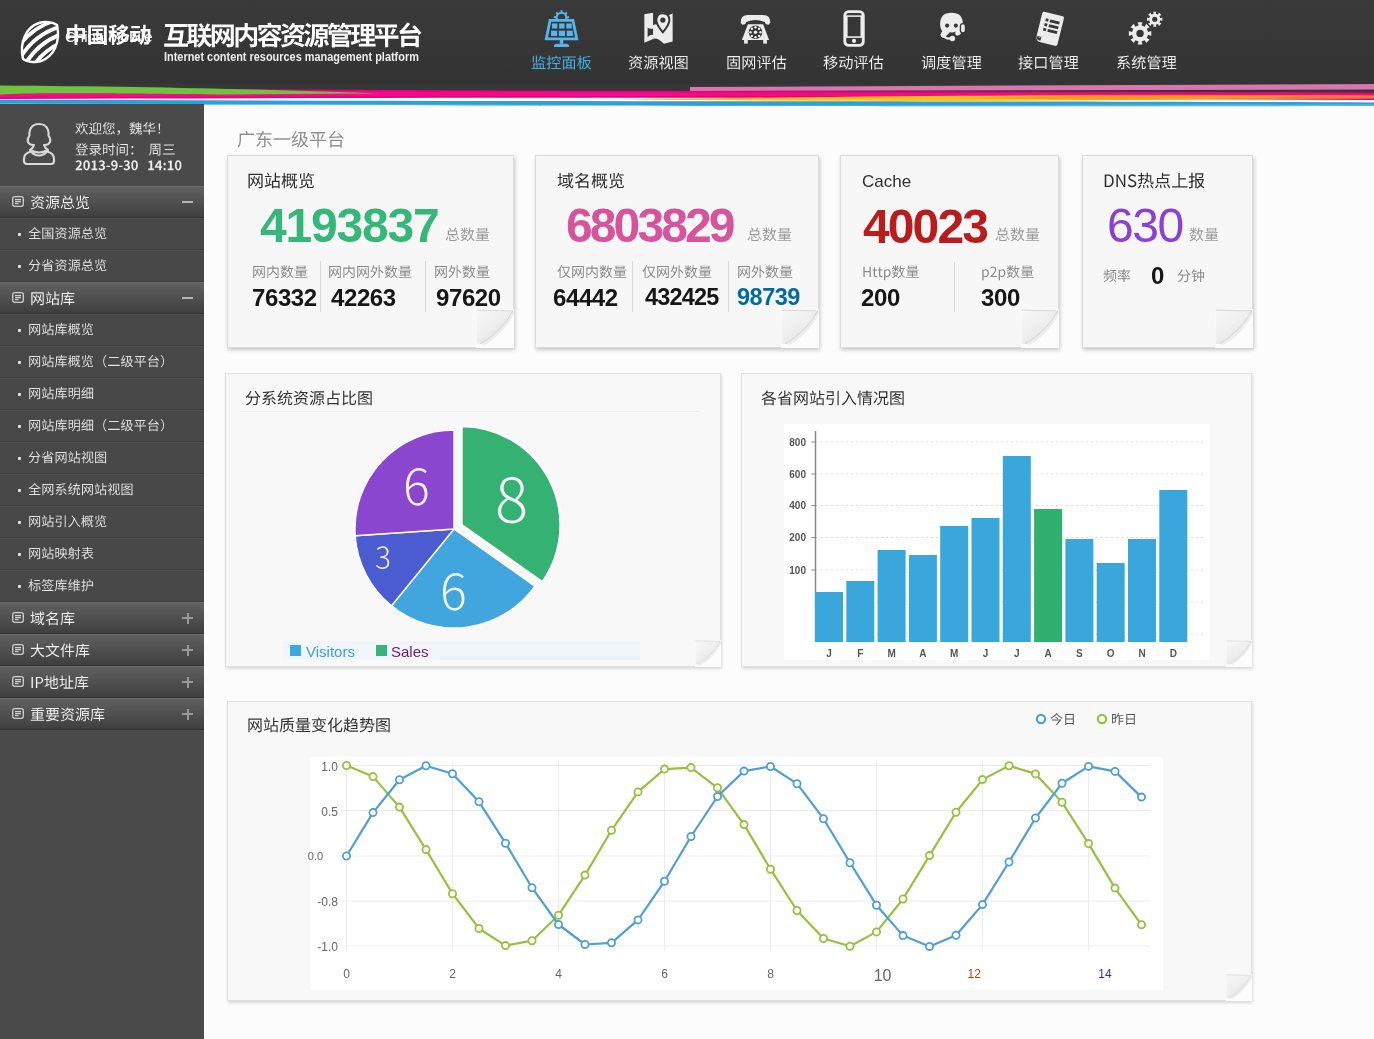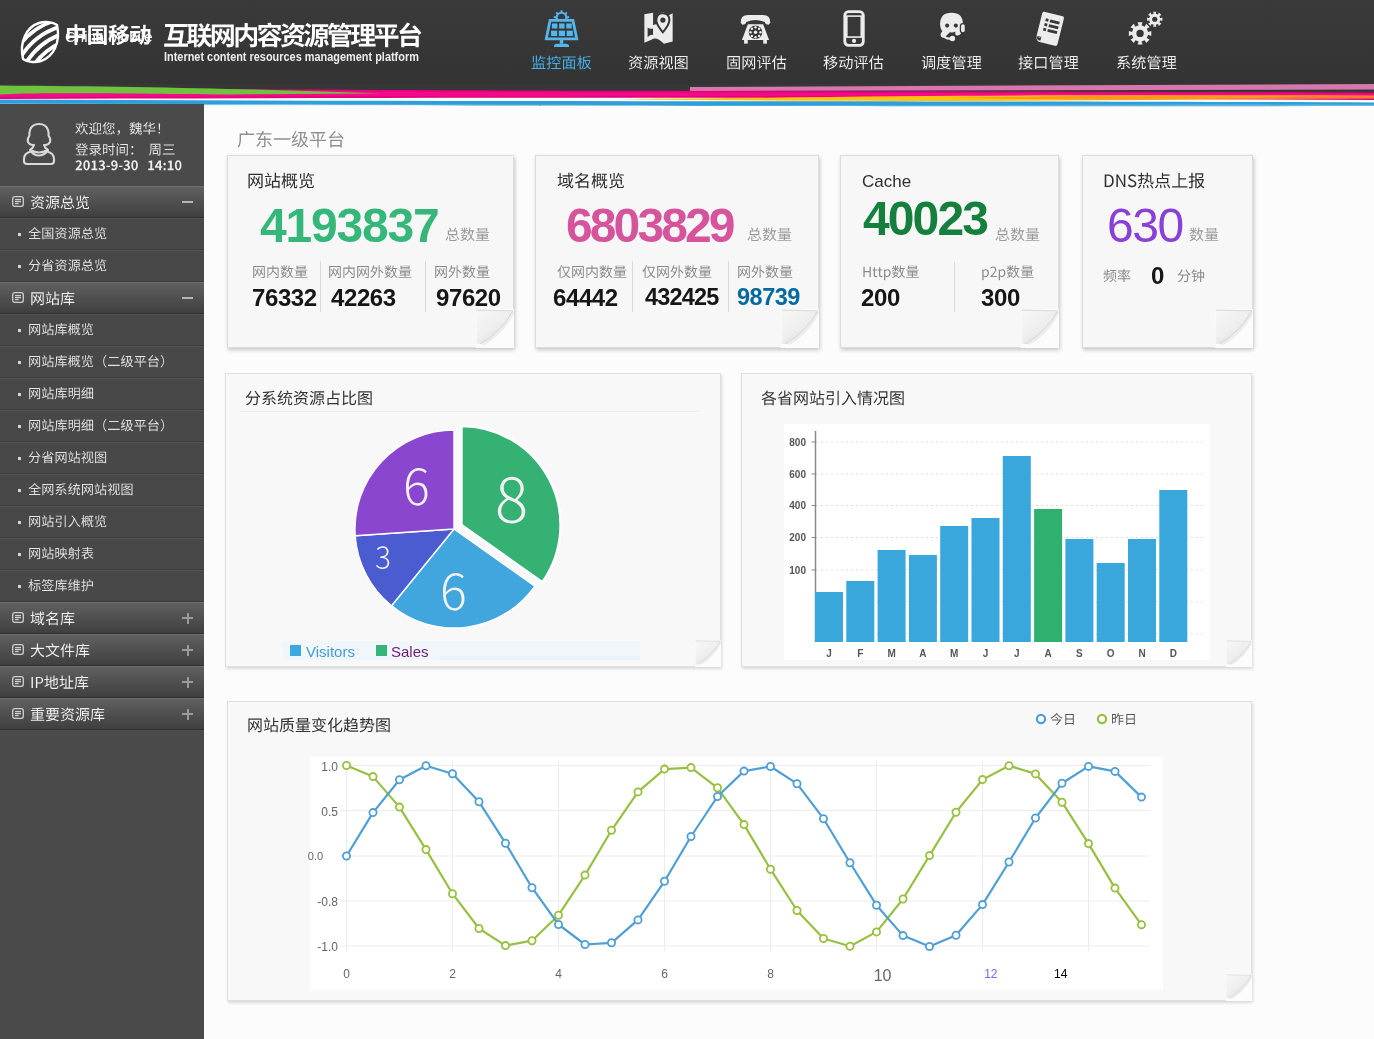--- a/index.html
+++ b/index.html
@@ -387,21 +387,21 @@
   </svg>
 <svg style="position:absolute;left:737.0px;top:263.0px;overflow:visible" width="58" height="18">
     <path transform="translate(0,14.0)" d="M2.7 -7.5C3.3 -6.7 4 -5.8 4.7 -4.9C4.1 -3.4 3.4 -2.2 2.4 -1.2C2.6 -1.1 3.1 -0.8 3.2 -0.6C4.1 -1.5 4.8 -2.7 5.3 -4C5.8 -3.3 6.1 -2.7 6.4 -2.2L7.1 -2.9C6.7 -3.5 6.3 -4.2 5.7 -5C6.1 -6.2 6.4 -7.5 6.6 -8.8L5.6 -9C5.5 -7.9 5.3 -6.9 5 -6C4.5 -6.7 3.9 -7.4 3.4 -8.1ZM6.8 -7.5C7.4 -6.7 8.1 -5.8 8.7 -4.9C8.1 -3.4 7.4 -2.1 6.3 -1.1C6.6 -1 7 -0.7 7.2 -0.5C8.1 -1.4 8.8 -2.6 9.3 -3.9C9.8 -3.1 10.2 -2.4 10.5 -1.8L11.2 -2.4C10.9 -3.1 10.3 -4.1 9.7 -5C10.1 -6.2 10.4 -7.4 10.6 -8.8L9.6 -8.9C9.5 -7.9 9.3 -6.9 9 -6C8.5 -6.7 8 -7.4 7.4 -8ZM1.2 -10.9V1.1H2.3V-9.9H11.8V-0.3C11.8 -0 11.7 0 11.4 0.1C11.1 0.1 10.2 0.1 9.3 0C9.4 0.3 9.6 0.8 9.7 1.1C10.9 1.1 11.7 1.1 12.2 0.9C12.6 0.7 12.8 0.4 12.8 -0.3V-10.9Z M17.2 -11.8C16.7 -9.3 15.8 -7 14.5 -5.5C14.8 -5.4 15.2 -5.1 15.4 -4.9C16.2 -5.9 16.9 -7.2 17.4 -8.6H20.1C19.9 -7.1 19.5 -5.9 19 -4.7C18.4 -5.2 17.6 -5.9 16.9 -6.3L16.3 -5.6C17 -5.1 17.9 -4.4 18.6 -3.8C17.5 -2 16.2 -0.7 14.5 0.1C14.8 0.3 15.2 0.7 15.4 1C18.4 -0.6 20.6 -3.9 21.4 -9.4L20.6 -9.7L20.4 -9.6H17.8C18 -10.2 18.1 -10.9 18.3 -11.6ZM22.6 -11.8V1.1H23.6V-6.5C24.8 -5.6 26 -4.4 26.7 -3.6L27.5 -4.4C26.8 -5.2 25.2 -6.6 24 -7.5L23.6 -7.2V-11.8Z M34.2 -11.5C34 -10.9 33.5 -10.1 33.2 -9.6L33.8 -9.3C34.2 -9.8 34.7 -10.5 35.1 -11.1ZM29.2 -11.1C29.6 -10.5 30 -9.7 30.1 -9.3L30.9 -9.6C30.8 -10.1 30.4 -10.9 30 -11.4ZM33.7 -3.6C33.4 -2.9 33 -2.3 32.4 -1.8C31.9 -2 31.4 -2.3 30.8 -2.5C31 -2.9 31.3 -3.2 31.5 -3.6ZM29.5 -2.1C30.2 -1.9 31 -1.5 31.7 -1.2C30.8 -0.5 29.7 -0.1 28.6 0.2C28.8 0.4 29 0.8 29.1 1C30.4 0.7 31.6 0.1 32.6 -0.7C33 -0.4 33.4 -0.2 33.8 0.1L34.4 -0.6C34.1 -0.8 33.7 -1.1 33.2 -1.3C34 -2.1 34.6 -3.1 34.9 -4.3L34.4 -4.6L34.2 -4.5H31.9L32.2 -5.2L31.3 -5.4C31.2 -5.1 31 -4.8 30.9 -4.5H29V-3.6H30.4C30.2 -3.1 29.8 -2.6 29.5 -2.1ZM31.6 -11.8V-9.2H28.7V-8.3H31.3C30.6 -7.4 29.5 -6.5 28.5 -6.1C28.8 -5.9 29 -5.5 29.1 -5.3C30 -5.8 30.9 -6.5 31.6 -7.4V-5.7H32.6V-7.6C33.2 -7.1 34.1 -6.4 34.5 -6.1L35 -6.8C34.7 -7.1 33.5 -7.9 32.8 -8.3H35.4V-9.2H32.6V-11.8ZM36.8 -11.6C36.5 -9.2 35.8 -6.8 34.7 -5.4C35 -5.2 35.4 -4.9 35.5 -4.7C35.9 -5.2 36.2 -5.9 36.5 -6.5C36.8 -5.2 37.2 -3.9 37.7 -2.8C36.9 -1.5 35.8 -0.4 34.3 0.3C34.5 0.5 34.8 0.9 34.9 1.2C36.3 0.4 37.4 -0.6 38.2 -1.8C38.9 -0.6 39.8 0.3 40.9 1C41.1 0.7 41.4 0.4 41.6 0.2C40.4 -0.5 39.5 -1.5 38.8 -2.8C39.5 -4.2 40 -6 40.3 -8.1H41.3V-9H37.3C37.5 -9.8 37.6 -10.7 37.8 -11.5ZM39.3 -8.1C39.1 -6.5 38.8 -5.1 38.3 -3.9C37.7 -5.1 37.3 -6.6 37.1 -8.1Z M45.5 -9.3H52.5V-8.5H45.5ZM45.5 -10.7H52.5V-9.9H45.5ZM44.5 -11.3V-7.9H53.5V-11.3ZM42.7 -7.3V-6.5H55.3V-7.3ZM45.2 -3.8H48.5V-3H45.2ZM49.5 -3.8H52.9V-3H49.5ZM45.2 -5.2H48.5V-4.4H45.2ZM49.5 -5.2H52.9V-4.4H49.5ZM42.7 -0V0.8H55.4V-0H49.5V-0.9H54.2V-1.6H49.5V-2.4H53.9V-5.9H44.2V-2.4H48.5V-1.6H43.8V-0.9H48.5V-0Z" fill="#8a8a8a"></path>
   </svg>
 <div class="abs" style="left:553px;top:285.7px;font-size:24px;font-weight:bold;color:#161616;line-height:24px;letter-spacing:-0.4px">64442</div>
 <div class="abs" style="left:645px;top:286.1px;font-size:23.5px;font-weight:bold;color:#161616;line-height:23.5px;letter-spacing:-0.8px">432425</div>
 <div class="abs" style="left:737px;top:286.1px;font-size:23.5px;font-weight:bold;color:#0369a1;line-height:23.5px;letter-spacing:-0.5px">98739</div>
 <div class="abs" style="left:632px;top:261px;width:1px;height:51px;background:#d9d9d9"></div>
 <div class="abs" style="left:728px;top:261px;width:1px;height:51px;background:#d9d9d9"></div>
 <div class="abs" style="left:862px;top:172px;font-size:17px;color:#2f2f2f">Cache</div>
-<div class="abs" style="left:863px;top:195px;font-size:48px;font-weight:bold;color:#15803d;line-height:48px;letter-spacing:-1.9px">40023</div>
+<div class="abs" style="left:863px;top:203px;font-size:48px;font-weight:bold;color:#b91c1c;line-height:48px;letter-spacing:-1.9px">40023</div>
 <svg style="position:absolute;left:995.0px;top:225.0px;overflow:visible" width="47" height="19">
     <path transform="translate(0,15.0)" d="M11.4 -3.2C12.2 -2.2 13.1 -0.8 13.5 0.1L14.4 -0.4C14 -1.4 13.1 -2.7 12.2 -3.7ZM6.2 -4C7.2 -3.4 8.3 -2.3 8.9 -1.6L9.7 -2.3C9.1 -3 8 -4 7 -4.7ZM4.2 -3.6V-0.5C4.2 0.7 4.7 1 6.5 1C6.8 1 9.4 1 9.8 1C11.2 1 11.6 0.6 11.8 -1.1C11.4 -1.2 10.9 -1.3 10.7 -1.5C10.6 -0.2 10.5 0 9.8 0C9.2 0 7 0 6.5 0C5.6 0 5.4 -0.1 5.4 -0.5V-3.6ZM2.1 -3.4C1.8 -2.2 1.3 -0.9 0.6 -0.1L1.7 0.4C2.4 -0.5 2.9 -1.9 3.1 -3.2ZM4 -8.5H11.1V-5.9H4ZM2.8 -9.6V-4.8H12.3V-9.6H9.9C10.4 -10.3 10.9 -11.3 11.4 -12.1L10.3 -12.6C9.9 -11.7 9.2 -10.4 8.6 -9.6H5.5L6.4 -10C6.2 -10.7 5.5 -11.8 4.8 -12.5L3.9 -12.1C4.5 -11.3 5.1 -10.3 5.4 -9.6Z M21.6 -12.3C21.4 -11.7 20.9 -10.8 20.5 -10.3L21.3 -10C21.6 -10.5 22.2 -11.2 22.6 -11.9ZM16.3 -11.9C16.7 -11.3 17.1 -10.4 17.2 -9.9L18.1 -10.3C18 -10.8 17.6 -11.6 17.1 -12.2ZM21.1 -3.9C20.8 -3.1 20.3 -2.5 19.8 -1.9C19.2 -2.2 18.6 -2.5 18 -2.7C18.3 -3.1 18.5 -3.5 18.7 -3.9ZM16.6 -2.3C17.4 -2 18.2 -1.6 19 -1.2C18 -0.6 16.8 -0.1 15.6 0.2C15.8 0.4 16.1 0.8 16.2 1.1C17.5 0.7 18.8 0.1 19.9 -0.8C20.4 -0.4 20.8 -0.2 21.2 0.1L21.9 -0.6C21.6 -0.9 21.1 -1.2 20.6 -1.4C21.4 -2.3 22.1 -3.3 22.4 -4.6L21.8 -4.9L21.6 -4.8H19.2L19.5 -5.6L18.5 -5.8C18.4 -5.5 18.2 -5.2 18.1 -4.8H16.1V-3.9H17.6C17.3 -3.3 17 -2.7 16.6 -2.3ZM18.9 -12.6V-9.8H15.8V-8.9H18.5C17.8 -7.9 16.6 -7 15.6 -6.5C15.8 -6.3 16.1 -5.9 16.2 -5.7C17.1 -6.2 18.1 -7 18.9 -7.9V-6.1H19.9V-8.1C20.6 -7.6 21.5 -6.9 21.9 -6.5L22.5 -7.3C22.2 -7.6 20.9 -8.4 20.1 -8.9H23V-9.8H19.9V-12.6ZM24.4 -12.5C24.1 -9.8 23.4 -7.3 22.2 -5.7C22.5 -5.6 22.9 -5.2 23.1 -5.1C23.5 -5.6 23.8 -6.3 24.1 -7C24.4 -5.5 24.9 -4.2 25.4 -3C24.6 -1.6 23.4 -0.5 21.8 0.3C22 0.6 22.3 1 22.4 1.2C23.9 0.4 25.1 -0.6 26 -1.9C26.7 -0.7 27.6 0.4 28.8 1.1C29 0.8 29.3 0.4 29.6 0.2C28.3 -0.5 27.3 -1.6 26.6 -3C27.4 -4.5 27.9 -6.4 28.2 -8.6H29.2V-9.7H24.9C25.2 -10.5 25.3 -11.4 25.5 -12.3ZM27.1 -8.6C26.9 -6.9 26.5 -5.4 26 -4.1C25.4 -5.5 25 -7 24.7 -8.6Z M33.8 -10H41.2V-9.2H33.8ZM33.8 -11.4H41.2V-10.6H33.8ZM32.7 -12.1V-8.5H42.3V-12.1ZM30.8 -7.8V-7H44.2V-7.8ZM33.5 -4.1H36.9V-3.2H33.5ZM38 -4.1H41.7V-3.2H38ZM33.5 -5.6H36.9V-4.8H33.5ZM38 -5.6H41.7V-4.8H38ZM30.7 -0V0.8H44.3V-0H38V-0.9H43.1V-1.7H38V-2.5H42.8V-6.3H32.4V-2.5H36.9V-1.7H32V-0.9H36.9V-0Z" fill="#999"></path>
   </svg>
 <svg style="position:absolute;left:862.0px;top:263.0px;overflow:visible" width="59" height="18">
     <path transform="translate(0,14.0)" d="M1.4 0H2.7V-4.8H7.5V0H8.8V-10.3H7.5V-6H2.7V-10.3H1.4Z M13.9 0.2C14.3 0.2 14.8 0 15.3 -0.1L15 -1.1C14.8 -1 14.4 -0.9 14.2 -0.9C13.3 -0.9 13 -1.4 13 -2.3V-6.6H15.1V-7.6H13V-9.7H11.9L11.8 -7.6L10.6 -7.5V-6.6H11.7V-2.4C11.7 -0.8 12.2 0.2 13.9 0.2Z M19.1 0.2C19.6 0.2 20.1 0 20.6 -0.1L20.3 -1.1C20 -1 19.7 -0.9 19.4 -0.9C18.6 -0.9 18.3 -1.4 18.3 -2.3V-6.6H20.3V-7.6H18.3V-9.7H17.2L17.1 -7.6L15.8 -7.5V-6.6H17V-2.4C17 -0.8 17.5 0.2 19.1 0.2Z M22 3.2H23.3V0.6L23.3 -0.7C24 -0.1 24.7 0.2 25.4 0.2C27.1 0.2 28.7 -1.3 28.7 -3.9C28.7 -6.3 27.6 -7.8 25.7 -7.8C24.8 -7.8 23.9 -7.3 23.2 -6.7H23.2L23.1 -7.6H22ZM25.2 -0.9C24.7 -0.9 24 -1.1 23.3 -1.7V-5.7C24.1 -6.4 24.7 -6.7 25.3 -6.7C26.8 -6.7 27.4 -5.6 27.4 -3.9C27.4 -2 26.4 -0.9 25.2 -0.9Z M35.6 -11.5C35.4 -10.9 34.9 -10.1 34.6 -9.6L35.3 -9.3C35.6 -9.8 36.1 -10.5 36.5 -11.1ZM30.7 -11.1C31 -10.5 31.4 -9.7 31.5 -9.3L32.3 -9.6C32.2 -10.1 31.8 -10.9 31.4 -11.4ZM35.2 -3.6C34.8 -2.9 34.4 -2.3 33.9 -1.8C33.3 -2 32.8 -2.3 32.3 -2.5C32.5 -2.9 32.7 -3.2 32.9 -3.6ZM31 -2.1C31.7 -1.9 32.4 -1.5 33.1 -1.2C32.2 -0.5 31.2 -0.1 30 0.2C30.2 0.4 30.4 0.8 30.5 1C31.8 0.7 33 0.1 34 -0.7C34.5 -0.4 34.9 -0.2 35.2 0.1L35.9 -0.6C35.5 -0.8 35.1 -1.1 34.7 -1.3C35.4 -2.1 36 -3.1 36.4 -4.3L35.8 -4.6L35.6 -4.5H33.3L33.6 -5.2L32.7 -5.4C32.6 -5.1 32.5 -4.8 32.3 -4.5H30.4V-3.6H31.9C31.6 -3.1 31.3 -2.6 31 -2.1ZM33 -11.8V-9.2H30.1V-8.3H32.7C32 -7.4 31 -6.5 30 -6.1C30.2 -5.9 30.4 -5.5 30.5 -5.3C31.4 -5.8 32.3 -6.5 33 -7.4V-5.7H34V-7.6C34.7 -7.1 35.5 -6.4 35.9 -6.1L36.5 -6.8C36.1 -7.1 34.9 -7.9 34.2 -8.3H36.9V-9.2H34V-11.8ZM38.2 -11.6C37.9 -9.2 37.3 -6.8 36.2 -5.4C36.4 -5.2 36.8 -4.9 37 -4.7C37.3 -5.2 37.6 -5.9 37.9 -6.5C38.2 -5.2 38.6 -3.9 39.1 -2.8C38.4 -1.5 37.3 -0.4 35.7 0.3C35.9 0.5 36.2 0.9 36.3 1.2C37.8 0.4 38.8 -0.6 39.7 -1.8C40.4 -0.6 41.2 0.3 42.3 1C42.5 0.7 42.8 0.4 43 0.2C41.9 -0.5 40.9 -1.5 40.2 -2.8C41 -4.2 41.4 -6 41.7 -8.1H42.7V-9H38.7C38.9 -9.8 39.1 -10.7 39.2 -11.5ZM40.8 -8.1C40.5 -6.5 40.2 -5.1 39.7 -3.9C39.2 -5.1 38.8 -6.6 38.5 -8.1Z M46.9 -9.3H53.9V-8.5H46.9ZM46.9 -10.7H53.9V-9.9H46.9ZM45.9 -11.3V-7.9H54.9V-11.3ZM44.2 -7.3V-6.5H56.7V-7.3ZM46.6 -3.8H49.9V-3H46.6ZM50.9 -3.8H54.3V-3H50.9ZM46.6 -5.2H49.9V-4.4H46.6ZM50.9 -5.2H54.3V-4.4H50.9ZM44.1 -0V0.8H56.8V-0H50.9V-0.9H55.6V-1.6H50.9V-2.4H55.3V-5.9H45.7V-2.4H49.9V-1.6H45.3V-0.9H49.9V-0Z" fill="#8a8a8a"></path>
   </svg>
 <svg style="position:absolute;left:981.0px;top:263.0px;overflow:visible" width="55" height="18">
     <path transform="translate(0,14.0)" d="M1.3 3.2H2.6V0.6L2.5 -0.7C3.2 -0.1 3.9 0.2 4.6 0.2C6.4 0.2 7.9 -1.3 7.9 -3.9C7.9 -6.3 6.9 -7.8 4.9 -7.8C4 -7.8 3.2 -7.3 2.5 -6.7H2.5L2.3 -7.6H1.3ZM4.4 -0.9C3.9 -0.9 3.2 -1.1 2.6 -1.7V-5.7C3.3 -6.4 4 -6.7 4.6 -6.7C6 -6.7 6.6 -5.6 6.6 -3.9C6.6 -2 5.7 -0.9 4.4 -0.9Z M9.3 0H15.8V-1.1H12.9C12.4 -1.1 11.8 -1.1 11.2 -1C13.6 -3.3 15.3 -5.4 15.3 -7.4C15.3 -9.3 14.1 -10.4 12.3 -10.4C11 -10.4 10.1 -9.9 9.2 -8.9L10 -8.2C10.6 -8.9 11.3 -9.4 12.1 -9.4C13.4 -9.4 14 -8.6 14 -7.4C14 -5.6 12.5 -3.6 9.3 -0.8Z M17.7 3.2H19V0.6L19 -0.7C19.7 -0.1 20.4 0.2 21.1 0.2C22.8 0.2 24.4 -1.3 24.4 -3.9C24.4 -6.3 23.3 -7.8 21.4 -7.8C20.5 -7.8 19.6 -7.3 18.9 -6.7H18.9L18.8 -7.6H17.7ZM20.9 -0.9C20.4 -0.9 19.7 -1.1 19 -1.7V-5.7C19.8 -6.4 20.4 -6.7 21 -6.7C22.5 -6.7 23.1 -5.6 23.1 -3.9C23.1 -2 22.1 -0.9 20.9 -0.9Z M31.3 -11.5C31.1 -10.9 30.6 -10.1 30.3 -9.6L31 -9.3C31.3 -9.8 31.8 -10.5 32.2 -11.1ZM26.4 -11.1C26.7 -10.5 27.1 -9.7 27.2 -9.3L28 -9.6C27.9 -10.1 27.5 -10.9 27.1 -11.4ZM30.9 -3.6C30.5 -2.9 30.1 -2.3 29.6 -1.8C29 -2 28.5 -2.3 28 -2.5C28.2 -2.9 28.4 -3.2 28.6 -3.6ZM26.7 -2.1C27.4 -1.9 28.1 -1.5 28.8 -1.2C27.9 -0.5 26.9 -0.1 25.7 0.2C25.9 0.4 26.1 0.8 26.2 1C27.5 0.7 28.7 0.1 29.7 -0.7C30.2 -0.4 30.6 -0.2 30.9 0.1L31.6 -0.6C31.2 -0.8 30.8 -1.1 30.4 -1.3C31.1 -2.1 31.7 -3.1 32.1 -4.3L31.5 -4.6L31.3 -4.5H29L29.3 -5.2L28.4 -5.4C28.3 -5.1 28.2 -4.8 28 -4.5H26.1V-3.6H27.6C27.3 -3.1 27 -2.6 26.7 -2.1ZM28.7 -11.8V-9.2H25.8V-8.3H28.4C27.7 -7.4 26.7 -6.5 25.7 -6.1C25.9 -5.9 26.1 -5.5 26.2 -5.3C27.1 -5.8 28 -6.5 28.7 -7.4V-5.7H29.7V-7.6C30.4 -7.1 31.2 -6.4 31.6 -6.1L32.2 -6.8C31.8 -7.1 30.6 -7.9 29.9 -8.3H32.6V-9.2H29.7V-11.8ZM33.9 -11.6C33.6 -9.2 33 -6.8 31.9 -5.4C32.1 -5.2 32.5 -4.9 32.7 -4.7C33 -5.2 33.3 -5.9 33.6 -6.5C33.9 -5.2 34.3 -3.9 34.8 -2.8C34.1 -1.5 33 -0.4 31.4 0.3C31.6 0.5 31.9 0.9 32 1.2C33.5 0.4 34.5 -0.6 35.4 -1.8C36.1 -0.6 36.9 0.3 38 1C38.2 0.7 38.5 0.4 38.7 0.2C37.6 -0.5 36.6 -1.5 35.9 -2.8C36.7 -4.2 37.1 -6 37.5 -8.1H38.4V-9H34.4C34.6 -9.8 34.8 -10.7 34.9 -11.5ZM36.5 -8.1C36.2 -6.5 35.9 -5.1 35.4 -3.9C34.9 -5.1 34.5 -6.6 34.2 -8.1Z M42.6 -9.3H49.6V-8.5H42.6ZM42.6 -10.7H49.6V-9.9H42.6ZM41.6 -11.3V-7.9H50.6V-11.3ZM39.9 -7.3V-6.5H52.4V-7.3ZM42.3 -3.8H45.6V-3H42.3ZM46.6 -3.8H50V-3H46.6ZM42.3 -5.2H45.6V-4.4H42.3ZM46.6 -5.2H50V-4.4H46.6ZM39.8 -0V0.8H52.5V-0H46.6V-0.9H51.4V-1.6H46.6V-2.4H51V-5.9H41.4V-2.4H45.6V-1.6H41V-0.9H45.6V-0Z" fill="#8a8a8a"></path>
   </svg>
 <div class="abs" style="left:861px;top:285.7px;font-size:24px;font-weight:bold;color:#161616;line-height:24px;letter-spacing:-0.4px">200</div>
@@ -634,22 +634,22 @@
 <div class="abs" style="left:293px;top:804.5px;width:45px;text-align:right;font-size:12px;color:#666">0.5</div>
 <div class="abs" style="left:293px;top:850.0px;width:45px;text-align:center;font-size:11px;color:#666">0.0</div>
 <div class="abs" style="left:293px;top:895.0px;width:45px;text-align:right;font-size:12px;color:#666">-0.8</div>
 <div class="abs" style="left:293px;top:940.0px;width:45px;text-align:right;font-size:12px;color:#666">-1.0</div>
 <div class="abs" style="left:331.5px;top:967px;width:30px;text-align:center;font-size:12px;color:#666">0</div>
 <div class="abs" style="left:437.5px;top:967px;width:30px;text-align:center;font-size:12px;color:#666">2</div>
 <div class="abs" style="left:543.5px;top:967px;width:30px;text-align:center;font-size:12px;color:#666">4</div>
 <div class="abs" style="left:649.5px;top:967px;width:30px;text-align:center;font-size:12px;color:#666">6</div>
 <div class="abs" style="left:755.5px;top:967px;width:30px;text-align:center;font-size:12px;color:#666">8</div>
 <div class="abs" style="left:861.5px;top:967px;width:30px;text-align:right;font-size:16px;color:#666">10</div>
-<div class="abs" style="left:967.5px;top:967px;width:30px;text-align:right;font-size:12px;color:#8b5cf6">12</div>
-<div class="abs" style="left:1054px;top:967px;width:30px;text-align:left;font-size:12px;color:#000000">14</div>
+<div class="abs" style="left:967.5px;top:967px;width:30px;text-align:left;font-size:12px;color:#c2410c">12</div>
+<div class="abs" style="left:1090px;top:967px;width:30px;text-align:center;font-size:12px;color:#4c1d95">14</div>
 <svg class="abs" style="left:1034px;top:712px" width="14" height="14">
     <circle cx="7" cy="7" r="4.1" fill="#fff" stroke="#4f9fd4" stroke-width="2.2"></circle>
   </svg>
 <svg style="position:absolute;left:1050.0px;top:711.0px;overflow:visible" width="28" height="16">
     <path transform="translate(0,13.0)" d="M5.1 -6.9C5.9 -6.3 7 -5.4 7.5 -4.8L8.3 -5.5C7.7 -6 6.6 -6.9 5.7 -7.5ZM2.1 -4.5V-3.5H9.4C8.4 -2.3 7.1 -0.7 6 0.6L7 1.1C8.4 -0.6 10.1 -2.8 11.2 -4.2L10.4 -4.6L10.2 -4.5ZM6.4 -11C5.1 -9 2.8 -7.2 0.5 -6.2C0.7 -5.9 1 -5.6 1.2 -5.3C3.2 -6.3 5.1 -7.8 6.5 -9.5C8 -7.9 10.1 -6.3 11.8 -5.4C12 -5.7 12.3 -6.1 12.5 -6.3C10.7 -7.1 8.4 -8.7 7.1 -10.2L7.4 -10.6Z M16.3 -4.6H22.8V-0.9H16.3ZM16.3 -5.5V-9.1H22.8V-5.5ZM15.3 -10V0.9H16.3V0.1H22.8V0.8H23.8V-10Z" fill="#555"></path>
   </svg>
 <svg class="abs" style="left:1095px;top:712px" width="14" height="14">
     <circle cx="7" cy="7" r="4.1" fill="#fff" stroke="#97c040" stroke-width="2.2"></circle>
   </svg>
 <svg style="position:absolute;left:1111.0px;top:711.0px;overflow:visible" width="28" height="16">

